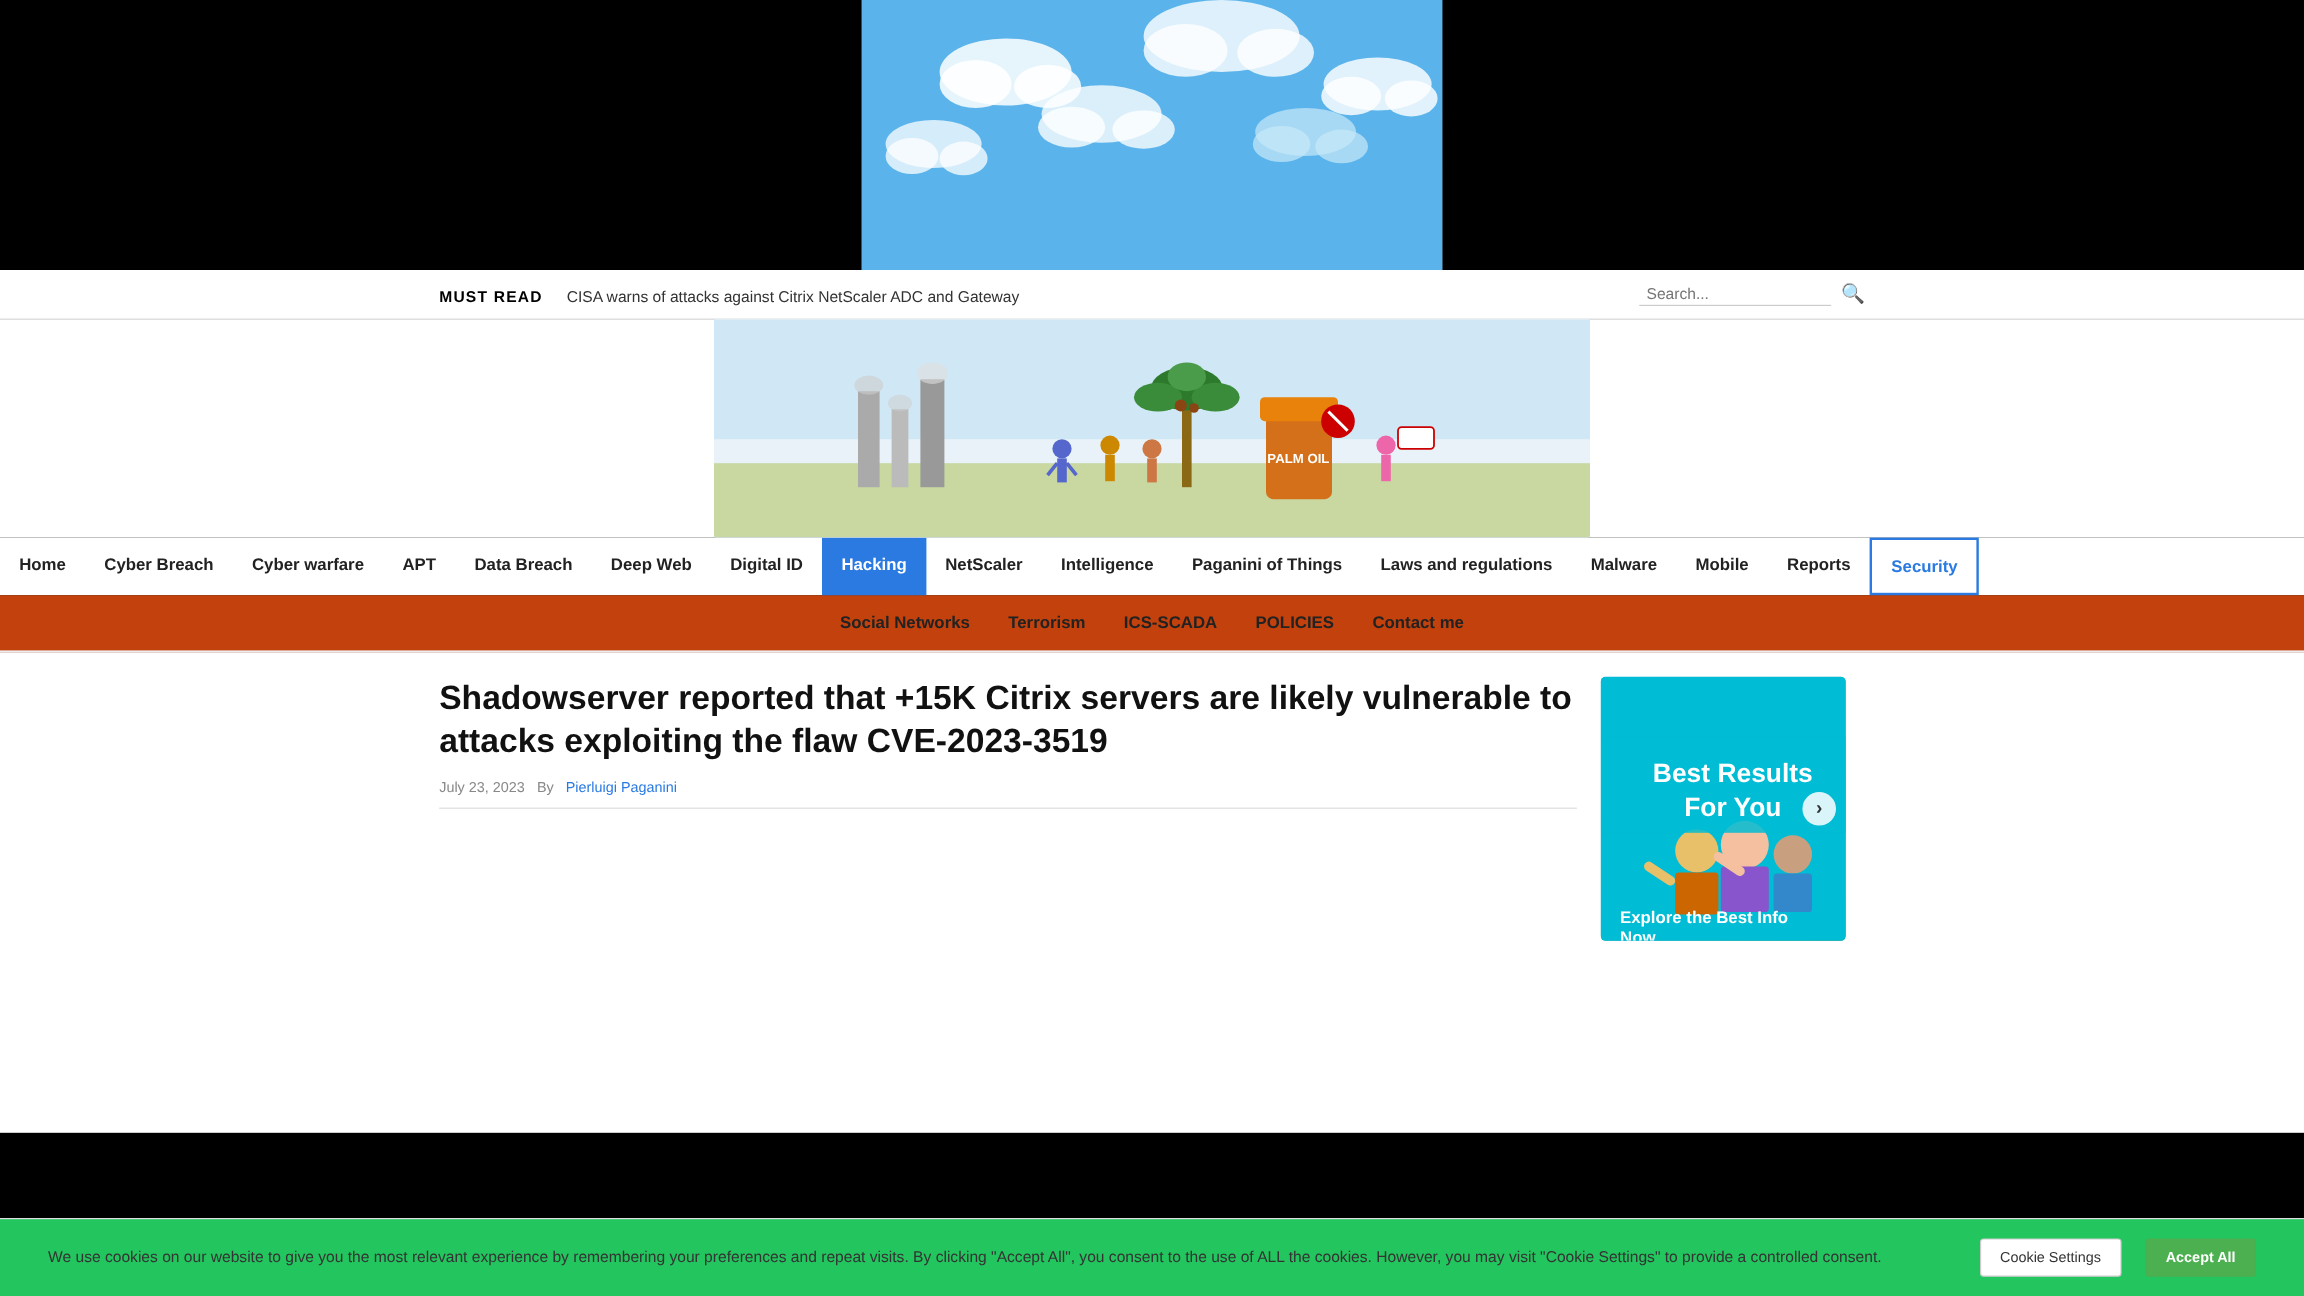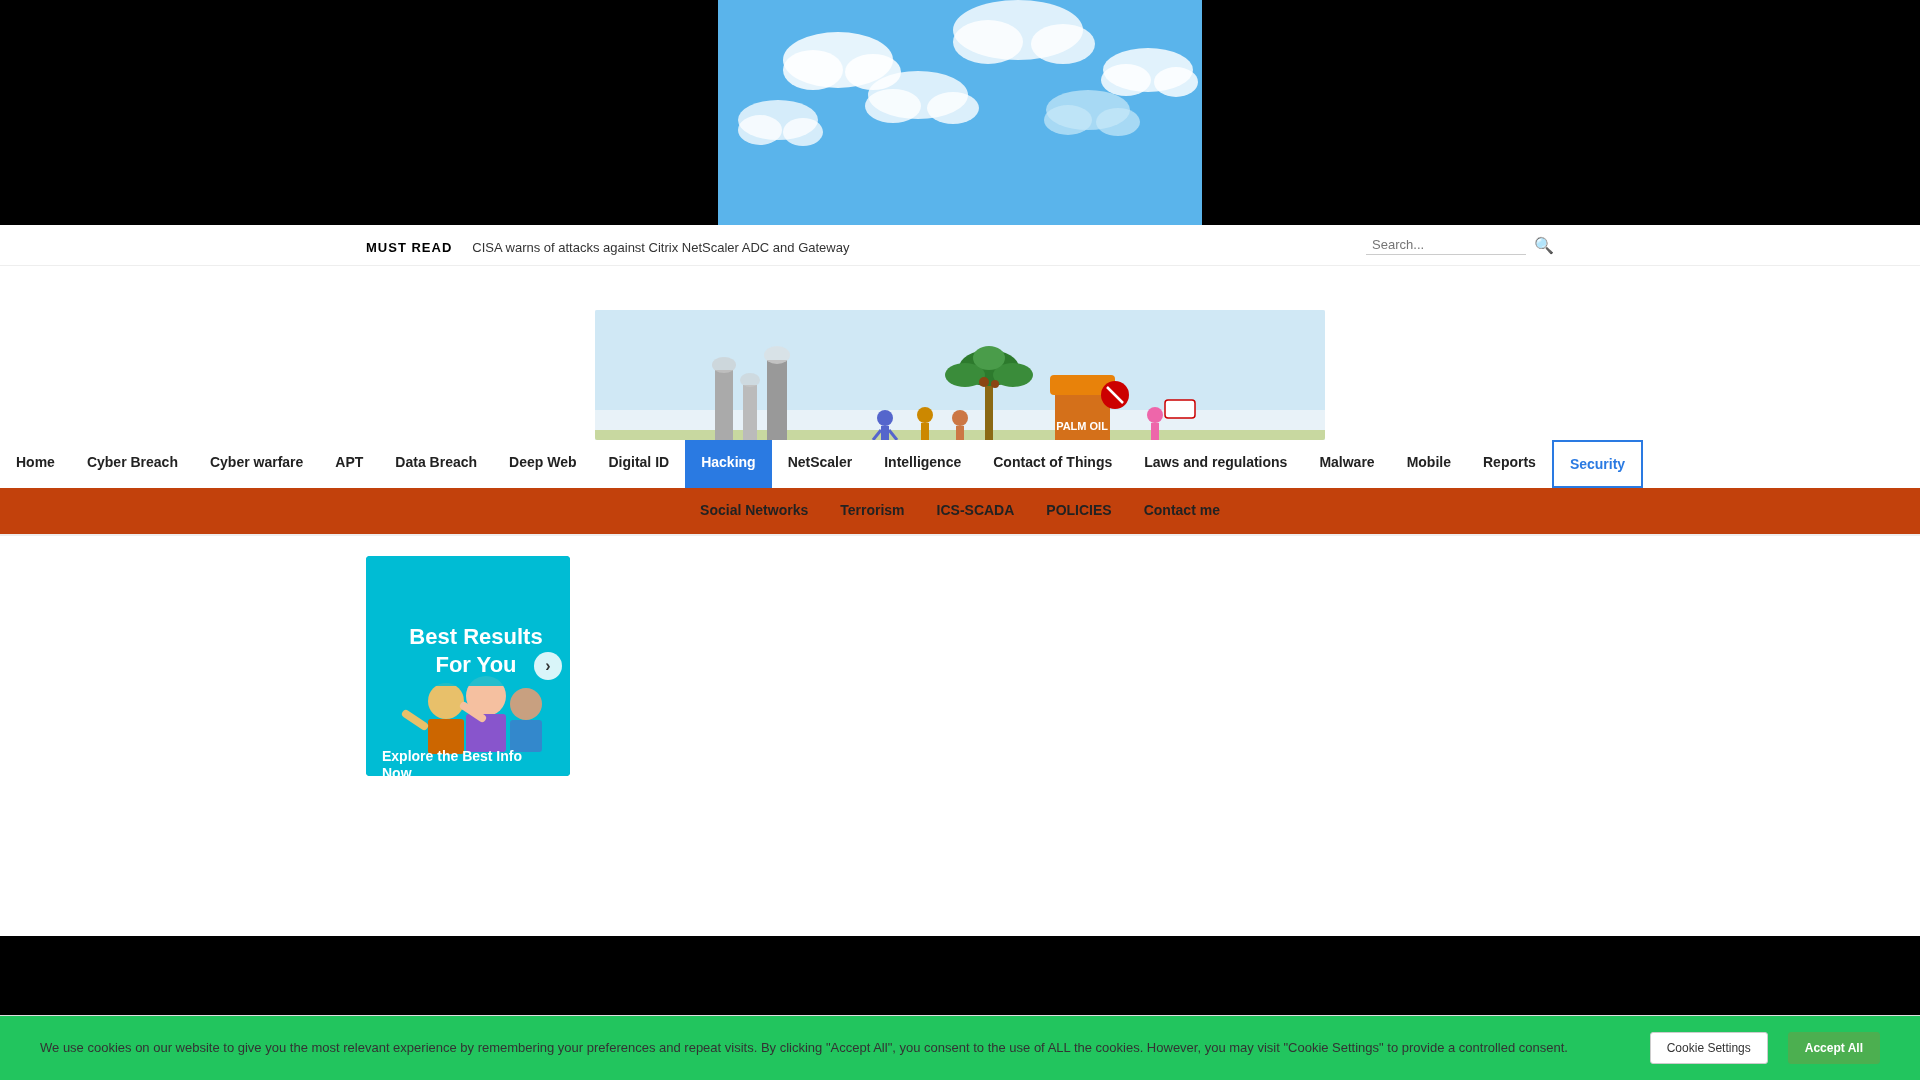--- a/index.html
+++ b/index.html
@@ -67,26 +67,25 @@
 
     
     .hero-section {
       background: #fff;
       display: flex;
       justify-content: center;
       padding: 0 366px;
     }
     .hero-img {
       width: 730px;
-      height: 130px;
+      height: 182px;
       background: linear-gradient(180deg, #e8f4fc 0%, #d0e8f5 100%);
       position: relative;
       overflow: hidden;
       border-radius: 2px;
-      margin-top: 44px;
     }
     .nav-item {
       padding: 14px 16px;
       font-size: 14px;
       font-weight: 600;
       color: #222;
       cursor: pointer;
       text-decoration: none;
       white-space: nowrap;
       display: block;
@@ -334,37 +333,49 @@
   <a class="nav-item" href="#">Home</a>
   <a class="nav-item" href="#">Cyber Breach</a>
   <a class="nav-item" href="#">Cyber warfare</a>
   <a class="nav-item" href="#">APT</a>
   <a class="nav-item" href="#">Data Breach</a>
   <a class="nav-item" href="#">Deep Web</a>
   <a class="nav-item" href="#">Digital ID</a>
   <a class="nav-item active" href="#">Hacking</a>
   <a class="nav-item" href="#">NetScaler</a>
   <a class="nav-item" href="#">Intelligence</a>
-  <a class="nav-item" href="#">Contact of Things</a>
+  <a class="nav-item" href="#">Paganini of Things</a>
   <a class="nav-item" href="#">Laws and regulations</a>
   <a class="nav-item" href="#">Malware</a>
   <a class="nav-item" href="#">Mobile</a>
   <a class="nav-item" href="#">Reports</a>
   <a class="nav-item" style="border: 2px solid #2a7ae2; color: #2a7ae2;" href="#">Security</a>
 </div>
 
 <div class="nav-row-2">
   <a class="nav-item" href="#">Social Networks</a>
   <a class="nav-item" href="#">Terrorism</a>
   <a class="nav-item" href="#">ICS-SCADA</a>
   <a class="nav-item" href="#">POLICIES</a>
   <a class="nav-item" href="#">Contact me</a>
 </div>
 
 <div class="main-content">
+  <div class="article-section">
+    <h1 class="article-title">Shadowserver reported that +15K Citrix servers are likely vulnerable to attacks exploiting the flaw CVE-2023-3519</h1>
+    <p class="article-meta">
+      <span>July 23, 2023</span>
+      &nbsp;
+      <span>By</span>
+      &nbsp;
+      <a href="#">Pierluigi Paganini</a>
+    </p>
+    <hr class="article-divider">
+    <div class="article-body"></div>
+  </div>
 
   <div class="ad-sidebar">
     <div class="ad-box">
       <button class="ad-close">✕</button>
 
       <svg viewBox="0 0 220 220" width="220" height="220" style="position:absolute;top:0;left:0;" xmlns="http://www.w3.org/2000/svg">
 
         <rect width="220" height="220" fill="#00bcd4"></rect>
 
         <circle cx="80" cy="145" r="18" fill="#e8c06a"></circle>

